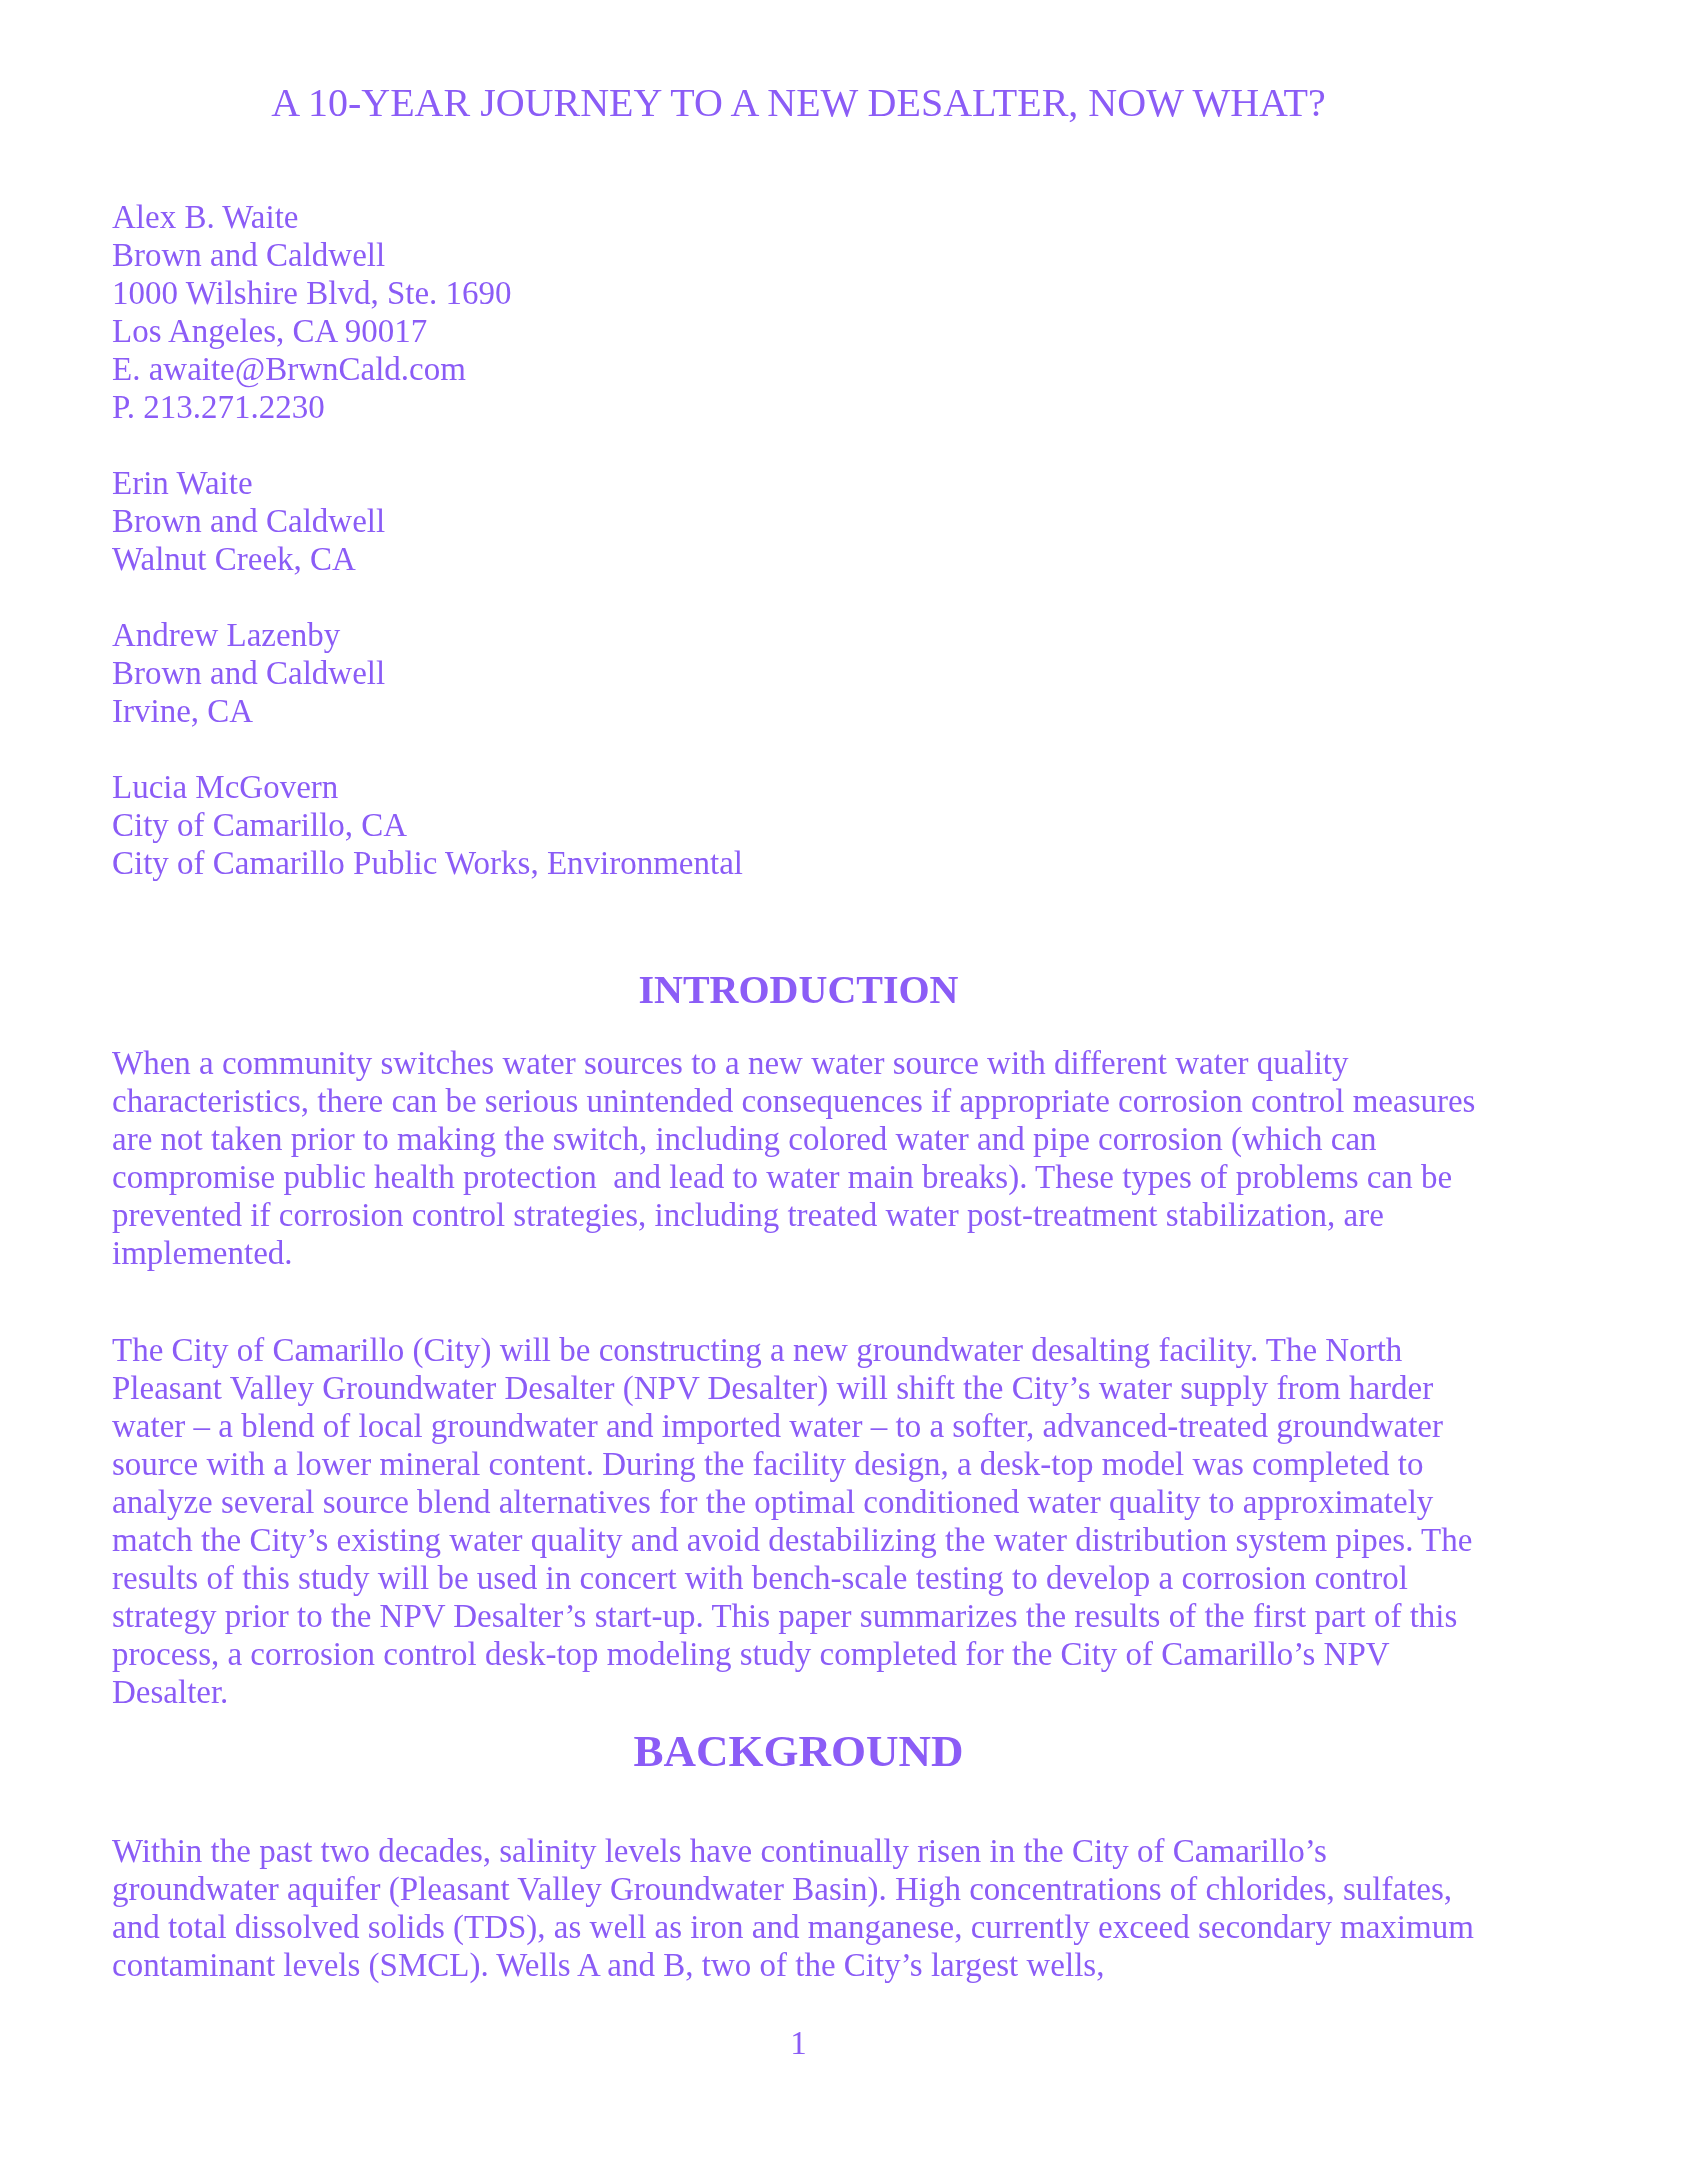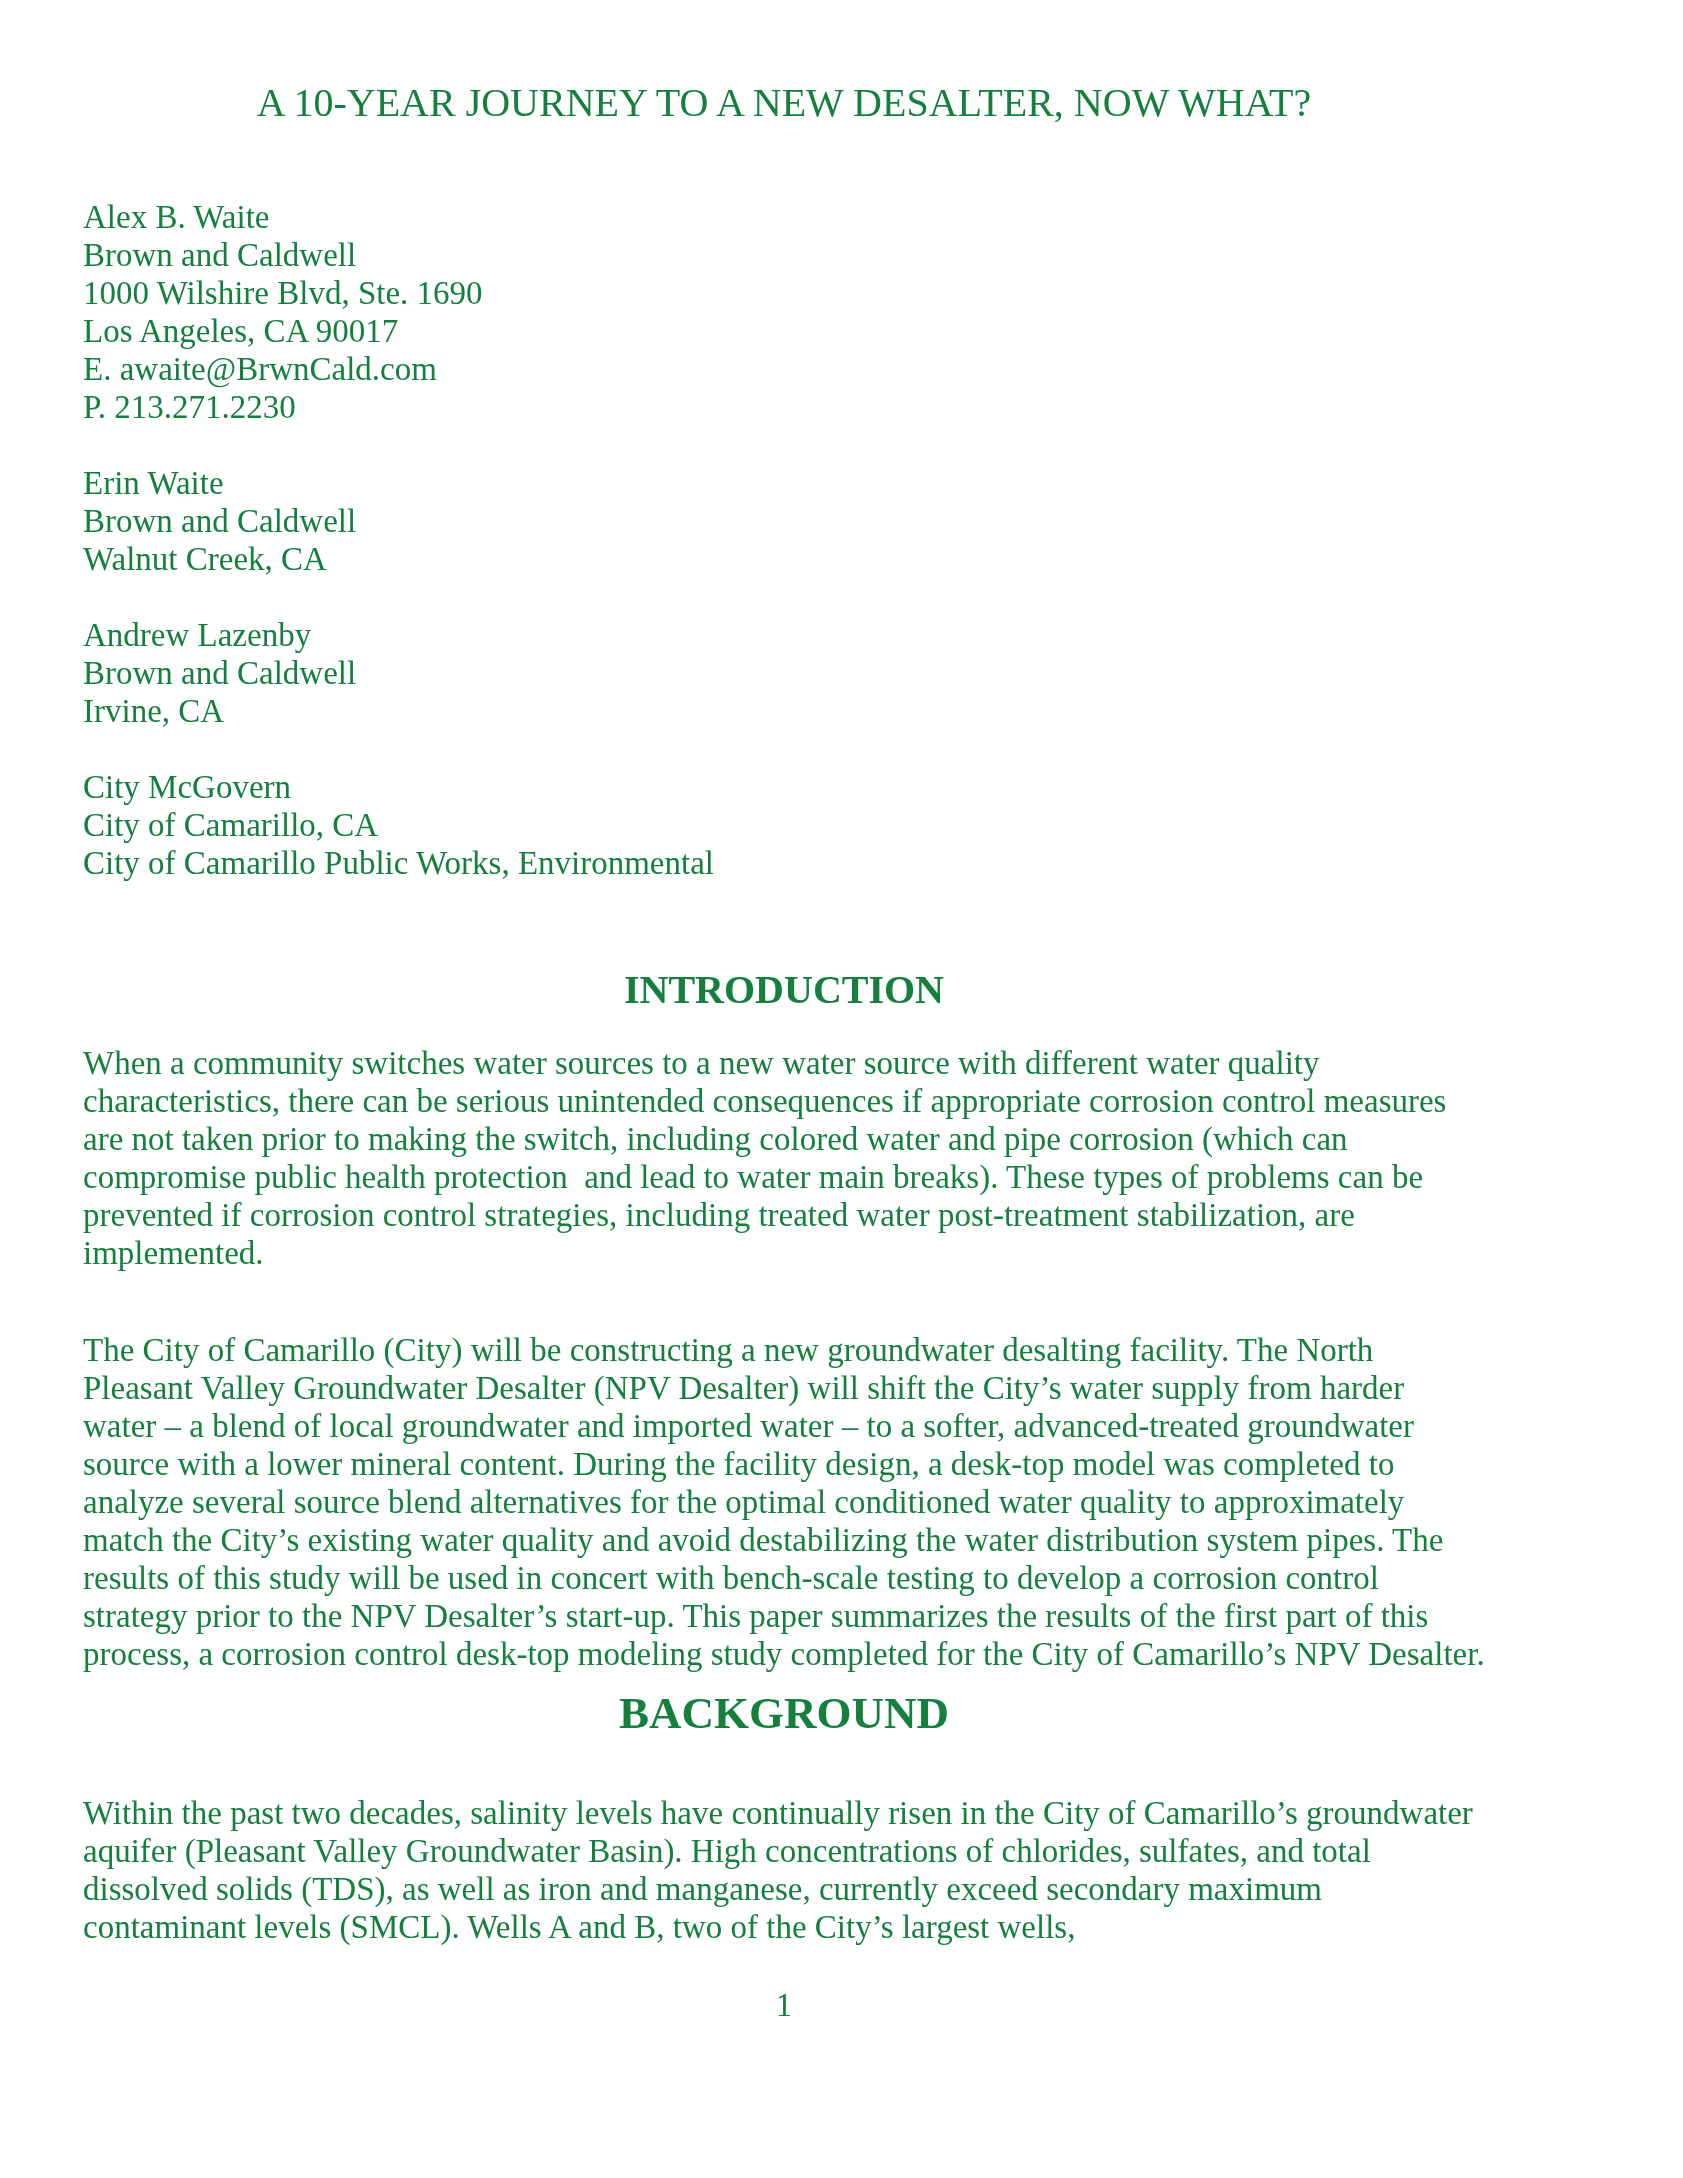--- a/index.html
+++ b/index.html
@@ -5,24 +5,24 @@
   html, body {
     margin: 0;
     padding: 0;
     background: #ffffff;
   }
   .page {
     position: relative;
     width: 1683px;
     height: 2178px;
     background: #ffffff;
-    color: #15803d;
+    color: #8b5cf6;
     font-family: "Liberation Serif", "DejaVu Serif", serif;
     box-sizing: border-box;
-    padding: 79px 198px 0 83px;
+    padding: 79px 198px 0 112px;
     overflow: hidden;
   }
   .doc-title {
     font-size: 40px;
     line-height: 48px;
     font-weight: 400;
     text-align: center;
     margin: 0 0 71px 0;
     white-space: nowrap;
   }
@@ -84,21 +84,21 @@
     <div class="author-line">Walnut Creek, CA</div>
   </div>
 
   <div class="author-block">
     <div class="author-line">Andrew Lazenby</div>
     <div class="author-line">Brown and Caldwell</div>
     <div class="author-line">Irvine, CA</div>
   </div>
 
   <div class="author-block">
-    <div class="author-line">City McGovern</div>
+    <div class="author-line">Lucia McGovern</div>
     <div class="author-line">City of Camarillo, CA</div>
     <div class="author-line">City of Camarillo Public Works, Environmental</div>
   </div>
 
   <h2 class="section-heading">INTRODUCTION</h2>
 
   <p class="para">When a community switches water sources to a new water source with different water quality characteristics, there can be serious unintended consequences if appropriate corrosion control measures are not taken prior to making the switch, including colored water and pipe corrosion (which can compromise public health protection  and lead to water main breaks). These types of problems can be prevented if corrosion control strategies, including treated water post-treatment stabilization, are implemented.</p>
 
   <p class="para no-mb">The City of Camarillo (City) will be constructing a new groundwater desalting facility. The North Pleasant Valley Groundwater Desalter (NPV Desalter) will shift the City’s water supply from harder water – a blend of local groundwater and imported water – to a softer, advanced-treated groundwater source with a lower mineral content. During the facility design, a desk-top model was completed to analyze several source blend alternatives for the optimal conditioned water quality to approximately match the City’s existing water quality and avoid destabilizing the water distribution system pipes. The results of this study will be used in concert with bench-scale testing to develop a corrosion control strategy prior to the NPV Desalter’s start-up. This paper summarizes the results of the first part of this process, a corrosion control desk-top modeling study completed for the City of Camarillo’s NPV Desalter.</p>
 

